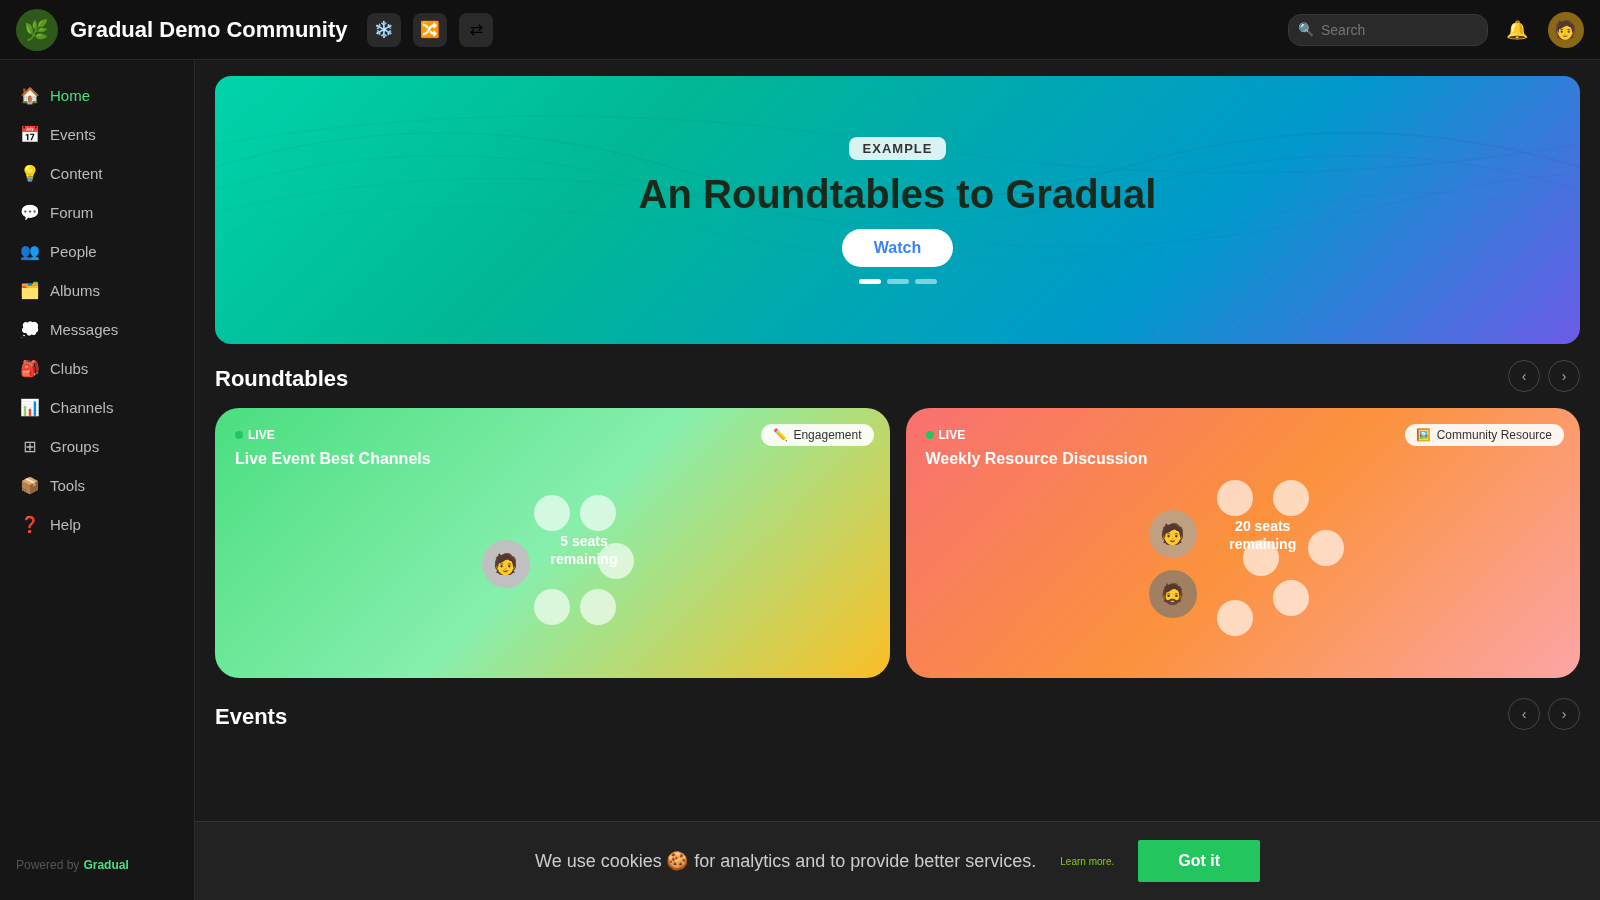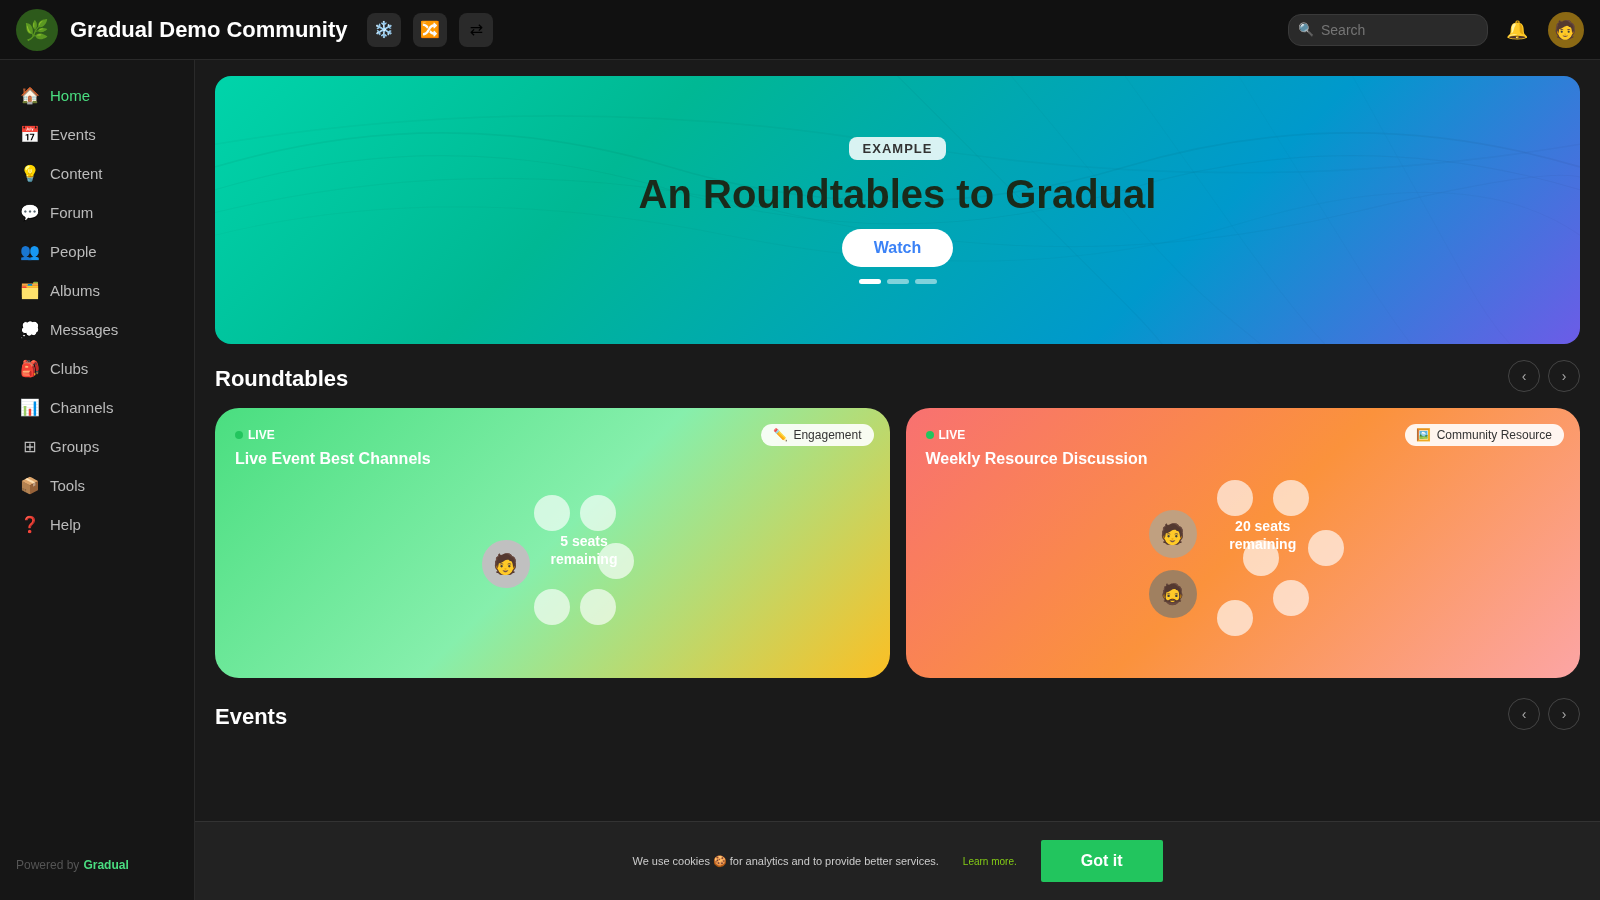--- a/index.html
+++ b/index.html
@@ -324,21 +324,21 @@
       background: #222;
       border-top: 1px solid #333;
       padding: 18px 40px;
       display: flex;
       align-items: center;
       justify-content: center;
       gap: 24px;
       z-index: 100;
     }
     .cookie-text {
-      font-size: 11px;
+      font-size: 18px;
       color: #ccc;
     }
     .cookie-link {
       color: #84cc16;
       text-decoration: none;
       font-size: 10px;
       cursor: pointer;
     }
     .cookie-btn {
       background: #22c55e;

